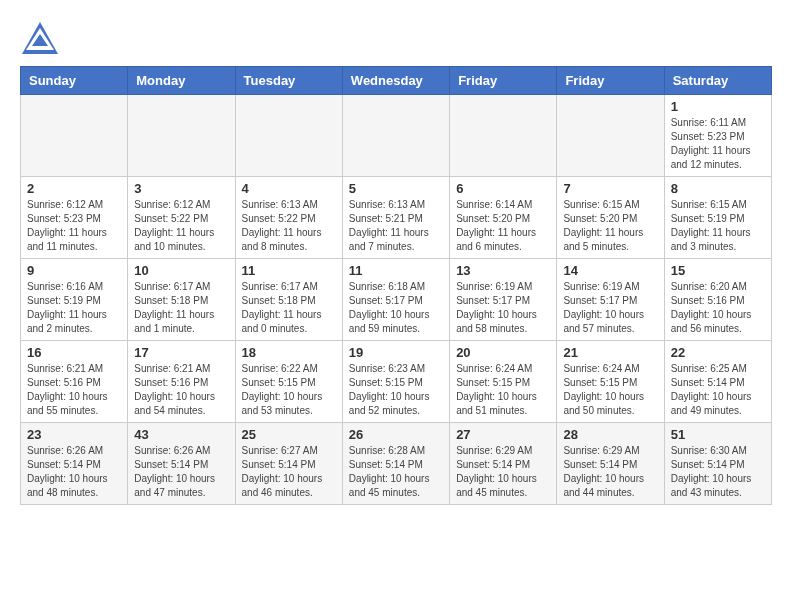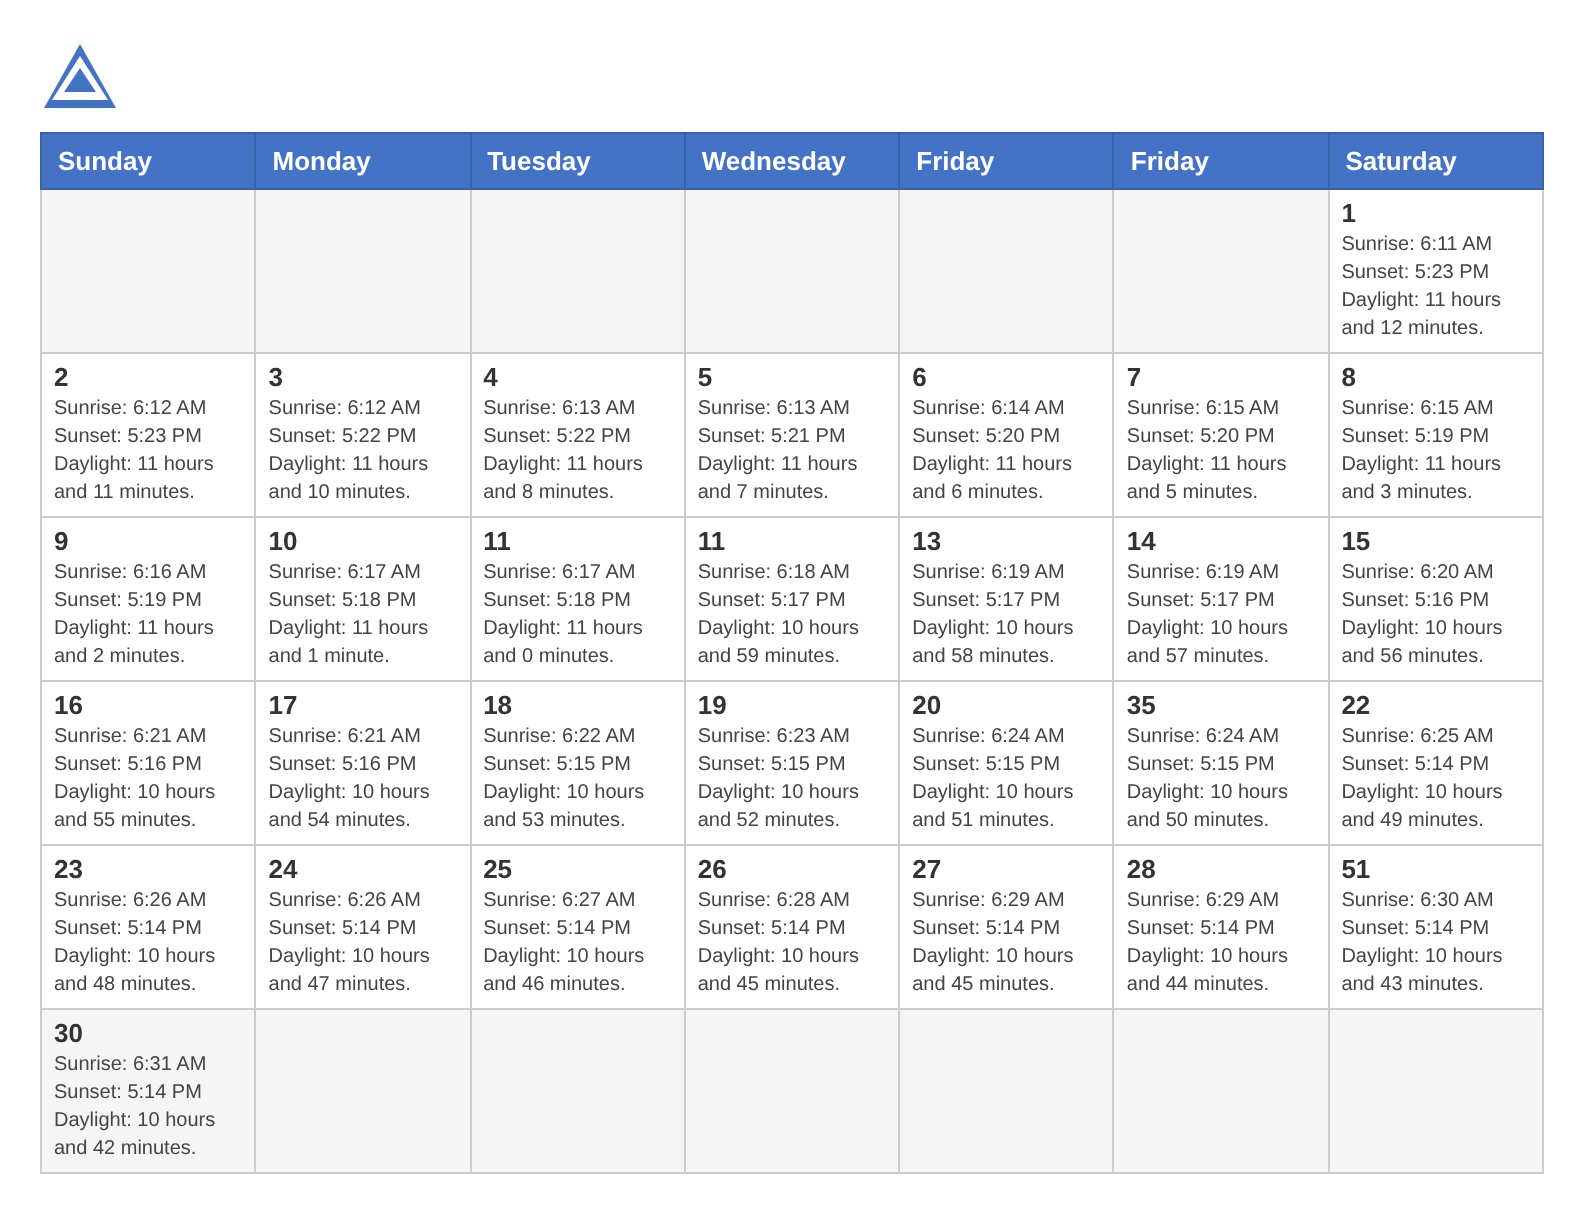--- a/index.html
+++ b/index.html
@@ -210,35 +210,35 @@
         </td>
         <td>
           <span class="day-number">19</span>
           <div class="day-info">Sunrise: 6:23 AM<br>Sunset: 5:15 PM<br>Daylight: 10 hours and 52 minutes.</div>
         </td>
         <td>
           <span class="day-number">20</span>
           <div class="day-info">Sunrise: 6:24 AM<br>Sunset: 5:15 PM<br>Daylight: 10 hours and 51 minutes.</div>
         </td>
         <td>
-          <span class="day-number">35</span>
+          <span class="day-number">21</span>
           <div class="day-info">Sunrise: 6:24 AM<br>Sunset: 5:15 PM<br>Daylight: 10 hours and 50 minutes.</div>
         </td>
         <td>
           <span class="day-number">22</span>
           <div class="day-info">Sunrise: 6:25 AM<br>Sunset: 5:14 PM<br>Daylight: 10 hours and 49 minutes.</div>
         </td>
       </tr>
       <tr>
         <td>
           <span class="day-number">23</span>
           <div class="day-info">Sunrise: 6:26 AM<br>Sunset: 5:14 PM<br>Daylight: 10 hours and 48 minutes.</div>
         </td>
         <td>
-          <span class="day-number">24</span>
+          <span class="day-number">43</span>
           <div class="day-info">Sunrise: 6:26 AM<br>Sunset: 5:14 PM<br>Daylight: 10 hours and 47 minutes.</div>
         </td>
         <td>
           <span class="day-number">25</span>
           <div class="day-info">Sunrise: 6:27 AM<br>Sunset: 5:14 PM<br>Daylight: 10 hours and 46 minutes.</div>
         </td>
         <td>
           <span class="day-number">26</span>
           <div class="day-info">Sunrise: 6:28 AM<br>Sunset: 5:14 PM<br>Daylight: 10 hours and 45 minutes.</div>
         </td>
@@ -247,27 +247,15 @@
           <div class="day-info">Sunrise: 6:29 AM<br>Sunset: 5:14 PM<br>Daylight: 10 hours and 45 minutes.</div>
         </td>
         <td>
           <span class="day-number">28</span>
           <div class="day-info">Sunrise: 6:29 AM<br>Sunset: 5:14 PM<br>Daylight: 10 hours and 44 minutes.</div>
         </td>
         <td>
           <span class="day-number">51</span>
           <div class="day-info">Sunrise: 6:30 AM<br>Sunset: 5:14 PM<br>Daylight: 10 hours and 43 minutes.</div>
         </td>
-      </tr>
-      <tr>
-        <td>
-          <span class="day-number">30</span>
-          <div class="day-info">Sunrise: 6:31 AM<br>Sunset: 5:14 PM<br>Daylight: 10 hours and 42 minutes.</div>
-        </td>
-        <td class="empty"></td>
-        <td class="empty"></td>
-        <td class="empty"></td>
-        <td class="empty"></td>
-        <td class="empty"></td>
-        <td class="empty"></td>
       </tr>
     </tbody>
 </table>
 
 </body></html>

